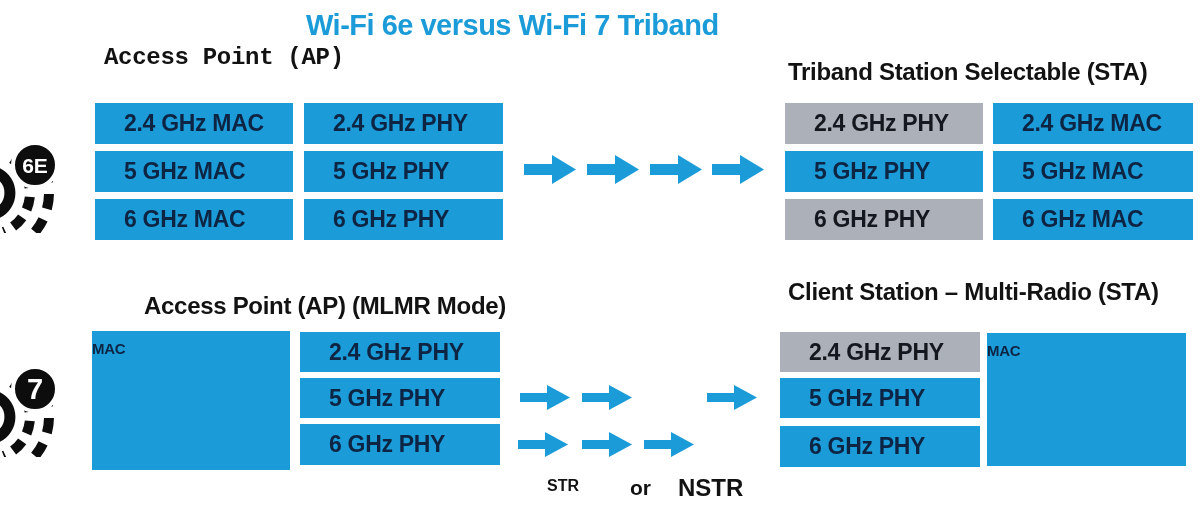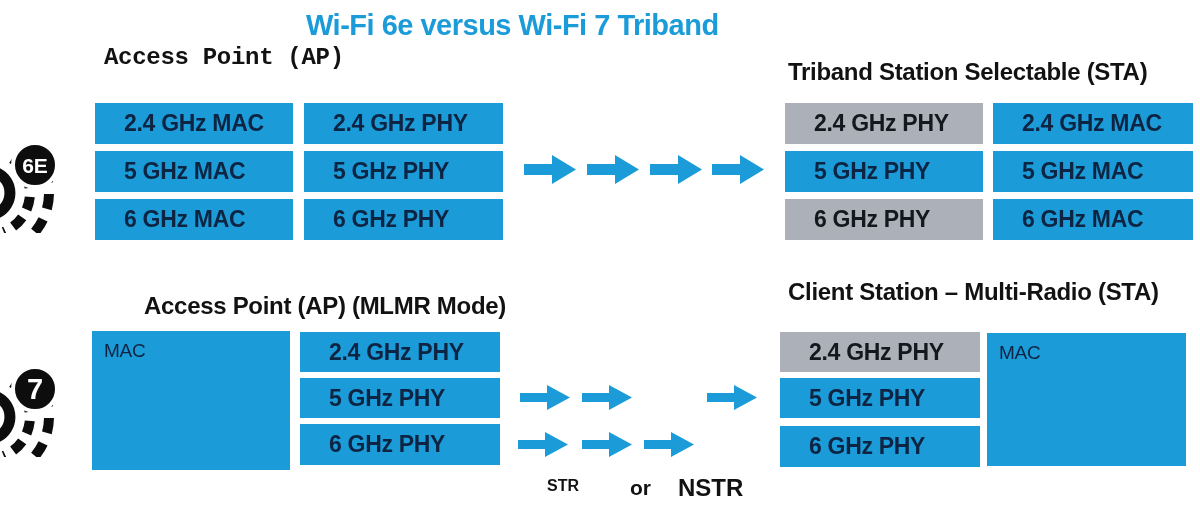--- a/index.html
+++ b/index.html
@@ -16,21 +16,21 @@
     letter-spacing:-0.3px;white-space:nowrap;
   }
   .cell{
     position:absolute;box-sizing:border-box;display:flex;align-items:center;
     padding-left:29px;background:#1B9CD8;color:#0E2443;font-size:23px;
     font-weight:bold;white-space:nowrap;letter-spacing:-0.3px;
   }
   .cell.gray{background:#ACB0B8;color:#14171D;}
   .bigbox{
     position:absolute;box-sizing:border-box;background:#1B9CD8;color:#0E2443;
-    font-size:19px;font-weight:normal;padding:9px 0 0 12px;letter-spacing:-0.3px;
+    font-size:15px;font-weight:bold;padding:9px 0 0 0;letter-spacing:-0.3px;
   }
   .arrow{position:absolute;line-height:0;}
   .arrow svg{display:block;}
   .linklabel{
     position:absolute;font-weight:bold;color:#121212;white-space:nowrap;
   }
   .icon{position:absolute;line-height:0;}
 </style>
 </head>
 <body>

